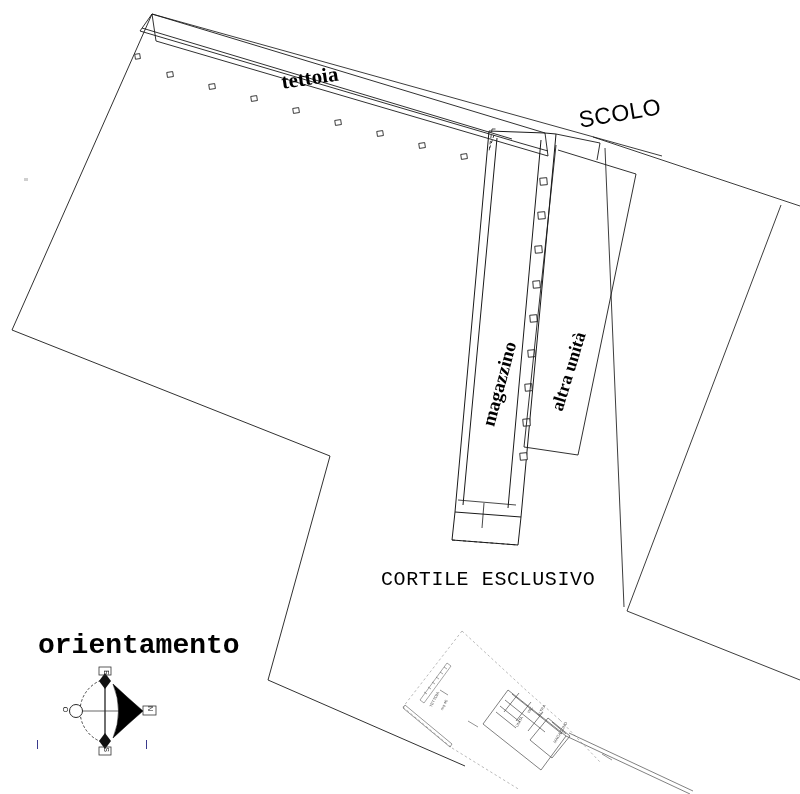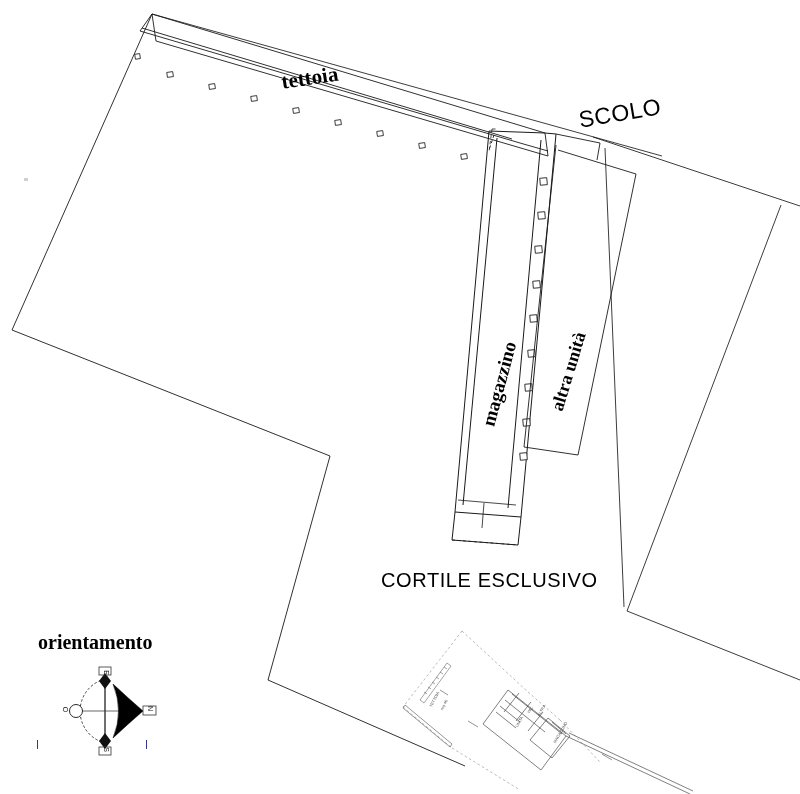--- a/index.html
+++ b/index.html
@@ -68,25 +68,27 @@
     top: 395px;
     font-size: 18px;
     transform: rotate(-73deg);
     transform-origin: left bottom;
   }
   #label-cortile {
     left: 381px;
     top: 570px;
     font-size: 20px;
     letter-spacing: 0.6px;
+    font-family: Liberation Mono, monospace;
   }
   #label-orientamento {
     left: 38px;
     top: 632px;
-    font-size: 20px;
+    font-size: 28px;
+    font-family: Liberation Mono, monospace;
   }
   .micro-lbl {
     position: absolute;
     font-family: "Liberation Sans", sans-serif;
     font-size: 4px;
     color: #555555;
     white-space: nowrap;
     pointer-events: none;
     line-height: 1;
   }

